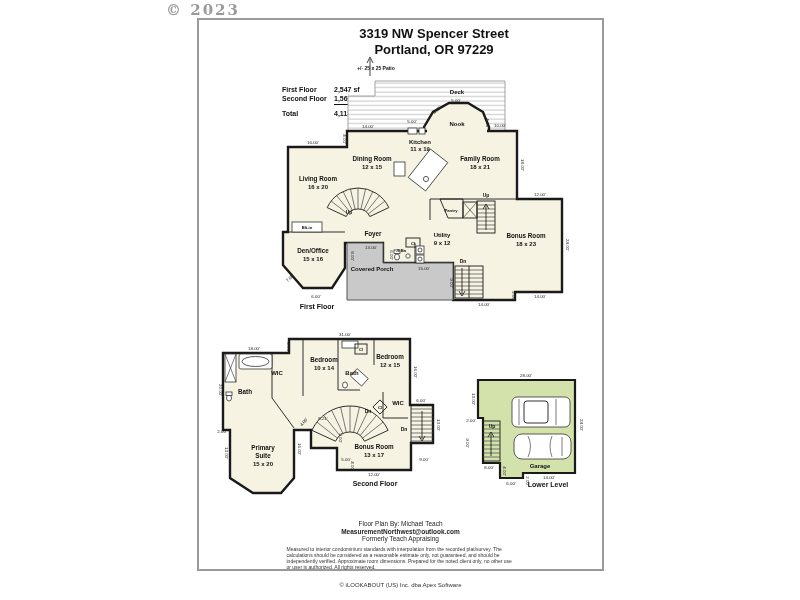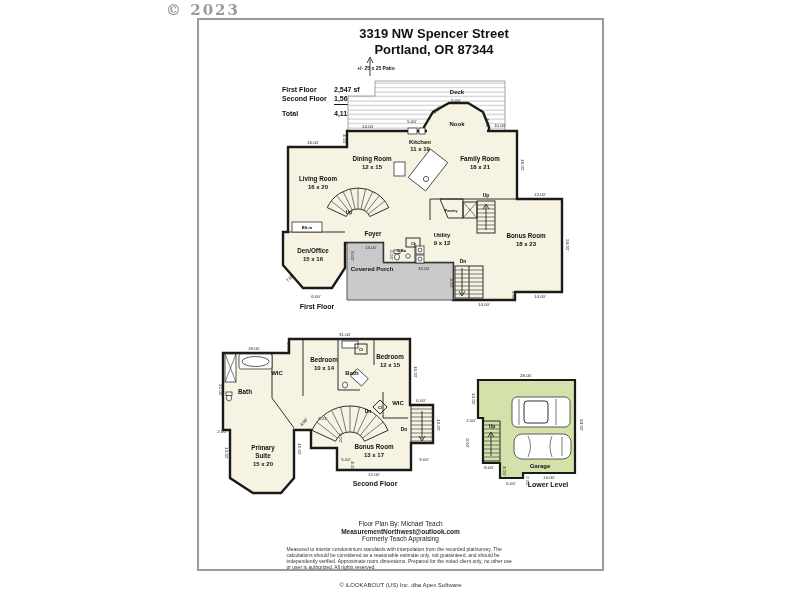--- a/index.html
+++ b/index.html
@@ -37,21 +37,21 @@
 </head>
 <body>
 
 <div class="page">
 
   <div class="watermark">© 2023</div>
   <div class="sheet"></div>
 
   <div class="title">
     <div>3319 NW Spencer Street</div>
-    <div>Portland, OR 87344</div>
+    <div>Portland, OR 97229</div>
   </div>
 
   <div class="areas">
     <div class="arow">
       <span class="al">First Floor</span>
       <span class="av">2,547 sf</span>
     </div>
     <div class="arow">
       <span class="al">Second Floor</span>
       <span class="av sum">1,566 sf</span>

